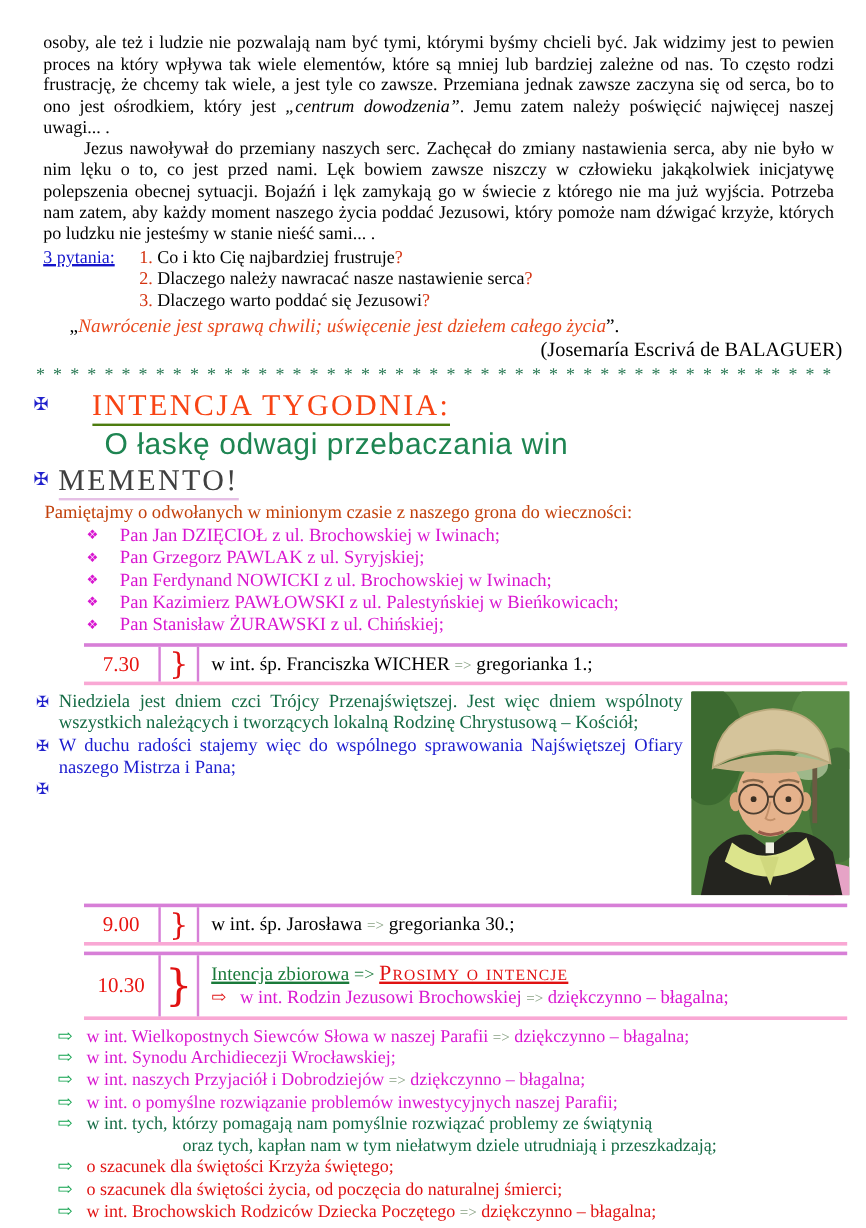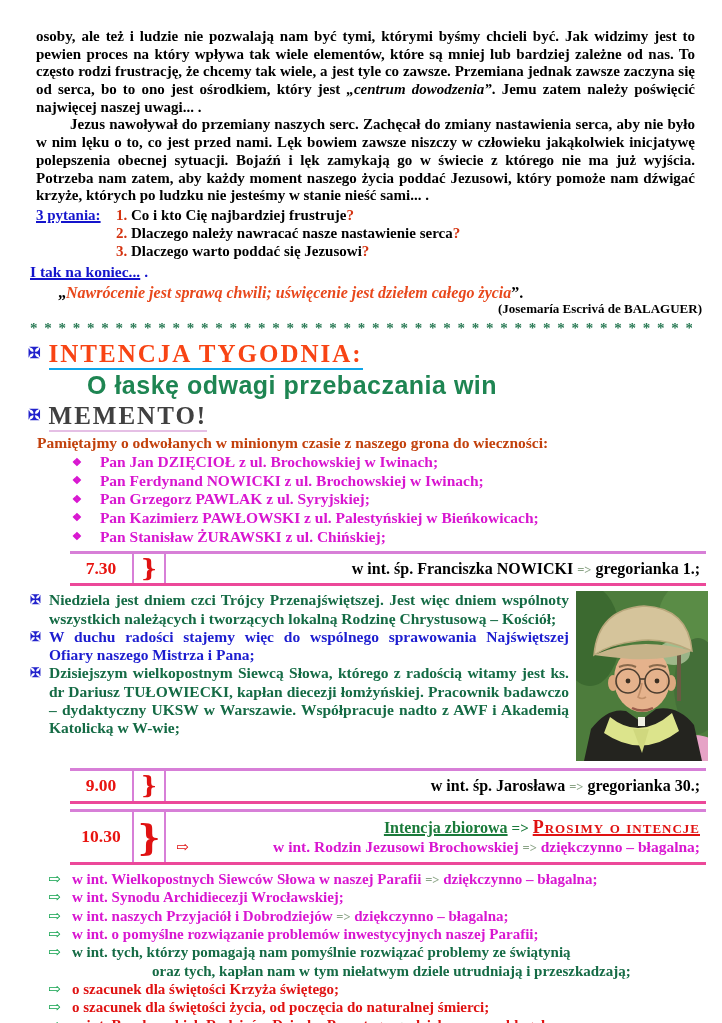--- a/index.html
+++ b/index.html
@@ -1,48 +1,48 @@
 <!DOCTYPE html>
 <html><head>
 <meta charset="utf-8">
 <style>
   html,body{margin:0;padding:0;background:#fff;}
   .page{
     width:722px;height:1023px;overflow:hidden;background:#fff;position:relative;
-    font-family:"Liberation Serif","DejaVu Serif",serif;font-weight:bold;color:#000;
+    font-family:"Liberation Serif","DejaVu Serif",serif;font-weight:normal;color:#000;
     padding-top:28px;box-sizing:border-box;
   }
   .body{font-size:15px;line-height:1.18;margin:0 27px 0 36px;}
   .j{text-align:justify;}
   .ind{text-indent:34px;}
   .qi{font-style:italic;}
   
   .questions{position:relative;padding-left:116px;margin:1px 27px 0 0;font-size:15px;line-height:1.22;}
   .qlabel{position:absolute;left:36px;top:0;color:#1414cc;text-decoration:underline;text-decoration-thickness:2px;}
   .qnum{color:#d43310;}
   .qmark{color:#d43310;}
   
   .koniec{margin:2px 0 0 30px;font-size:15.5px;color:#1414cc;}
   .koniec .lbl{text-decoration:underline;text-decoration-thickness:2px;}
   .quoteline{margin:2px 0 0 58px;font-size:16px;line-height:1.2;}
   .quoteline .q{color:#e8481c;font-style:italic;}
-  .attribution{text-align:right;margin:0 20px 0 0;font-size:13px;line-height:1.15;}
+  .attribution{text-align:right;margin:0 20px 0 0;font-size:17px;line-height:1.15;}
   
   .asterisks{margin:3px 0 2px 30px;color:#2a7a55;font-size:15px;white-space:nowrap;overflow:hidden;word-spacing:3px;width:662px;}
   
   .hrow{margin:3px 0 0 28px;line-height:1.12;}
   .cross{color:#2222cc;font-size:15px;vertical-align:4px;margin-right:8px;}
-  .h-intencja{color:#f84414;font-size:25px;letter-spacing:2px;border-bottom:2px solid #0ea5e9;padding-bottom:1px;}
+  .h-intencja{color:#f84414;font-size:25px;letter-spacing:2px;border-bottom:2px solid #4d7c0f;padding-bottom:1px;margin-left:28px;}
   .h-sub{margin:4px 0 1px 87px;color:#1e8552;font-size:25px;font-family:"Liberation Sans","DejaVu Sans",sans-serif;letter-spacing:0.5px;line-height:1.1;}
   .h-memento{color:#404040;font-size:25px;letter-spacing:2px;border-bottom:2px solid #e5bfe5;padding-bottom:1px;}
   .memento-intro{margin:4px 0 1px 37px;font-size:15.5px;color:#c2410c;line-height:1.15;}
   .person{margin:0 0 0 72px;font-size:15.5px;color:#d816d0;line-height:1.2;}
   .diam{font-size:11px;margin-right:18px;vertical-align:1.5px;}
   
-  .mass-row{display:flex;margin:5px 16px 5px 70px;border-top:3px solid #d77fd7;border-bottom:3px solid #ec4899;align-items:stretch;text-align:right;}
+  .mass-row{display:flex;margin:5px 16px 5px 70px;border-top:3px solid #d77fd7;border-bottom:3px solid #f9a8d4;align-items:stretch;}
   .mt{width:62px;display:flex;align-items:center;justify-content:center;color:#e81410;font-size:17.5px;border-right:2.5px solid #d77fd7;}
   .mb{width:30px;display:flex;align-items:center;justify-content:center;color:#e01212;font-size:25px;border-right:2.5px solid #d77fd7;font-family:"DejaVu Serif",serif;}
   .tall .mb{font-size:36px;}
   .mc{flex:1;padding:5px 6px 5px 10px;font-size:16px;display:flex;flex-direction:column;justify-content:center;line-height:1.2;}
   .sep{color:#8aa385;font-size:12.5px;}
   .iz{color:#1a7a3a;text-decoration:underline;text-decoration-thickness:2px;}
   .sepg{color:#1a7a3a;font-size:15px;}
   .prosimy{color:#e01212;font-variant:small-caps;font-size:18px;letter-spacing:1px;text-decoration:underline;text-decoration-thickness:2px;}
   
   .green-block{margin:4px 14px 2px 30px;overflow:hidden;}
@@ -69,49 +69,48 @@
 
   <p class="body j ind">Jezus nawoływał do przemiany naszych serc. Zachęcał do zmiany nastawienia serca, aby nie było w nim lęku o to, co jest przed nami. Lęk bowiem zawsze niszczy w człowieku jakąkolwiek inicjatywę polepszenia obecnej sytuacji. Bojaźń i lęk zamykają go w świecie z którego nie ma już wyjścia. Potrzeba nam zatem, aby każdy moment naszego życia poddać Jezusowi, który pomoże nam dźwigać krzyże, których po ludzku nie jesteśmy w stanie nieść sami... .</p>
 
   <div class="questions">
     <span class="qlabel">3 pytania:</span>
     <div><span class="qnum">1.</span> <span>Co i kto Cię najbardziej frustruje</span><span class="qmark">?</span></div>
     <div><span class="qnum">2.</span> <span>Dlaczego należy nawracać nasze nastawienie serca</span><span class="qmark">?</span></div>
     <div><span class="qnum">3.</span> <span>Dlaczego warto poddać się Jezusowi</span><span class="qmark">?</span></div>
   </div>
 
-  <div class="koniec"><span class="lbl">I tak na koniec...</span><span> .</span></div>
 
   <div class="quoteline"><span>„</span><span class="q">Nawrócenie jest sprawą chwili; uświęcenie jest dziełem całego życia</span><span>”.</span></div>
 
   <div class="attribution">(Josemaría Escrivá de BALAGUER)</div>
 
   <div class="asterisks">* * * * * * * * * * * * * * * * * * * * * * * * * * * * * * * * * * * * * * * * * * * * * * * *</div>
 
   <div class="hrow">
     <span class="cross">✠</span><span class="h-intencja">INTENCJA TYGODNIA:</span>
   </div>
   <div class="h-sub">O łaskę odwagi przebaczania win</div>
 
   <div class="hrow">
     <span class="cross">✠</span><span class="h-memento">MEMENTO!</span>
   </div>
   <div class="memento-intro">Pamiętajmy o odwołanych w minionym czasie z naszego grona do wieczności:</div>
 
   <div class="person"><span class="diam">❖</span><span>Pan Jan DZIĘCIOŁ z ul. Brochowskiej w Iwinach;</span></div>
+  <div class="person"><span class="diam">❖</span><span>Pan Grzegorz PAWLAK z ul. Syryjskiej;</span></div>
   <div class="person"><span class="diam">❖</span><span>Pan Ferdynand NOWICKI z ul. Brochowskiej w Iwinach;</span></div>
-  <div class="person"><span class="diam">❖</span><span>Pan Grzegorz PAWLAK z ul. Syryjskiej;</span></div>
   <div class="person"><span class="diam">❖</span><span>Pan Kazimierz PAWŁOWSKI z ul. Palestyńskiej w Bieńkowicach;</span></div>
   <div class="person"><span class="diam">❖</span><span>Pan Stanisław ŻURAWSKI z ul. Chińskiej;</span></div>
 
   <div class="mass-row">
     <div class="mt">7.30</div>
     <div class="mb">}</div>
     <div class="mc">
-      <div><span>w int. śp. Franciszka NOWICKI</span> <span class="sep">=&gt;</span> <span>gregorianka 1.;</span></div>
+      <div><span>w int. śp. Franciszka WICHER</span> <span class="sep">=&gt;</span> <span>gregorianka 1.;</span></div>
     </div>
   </div>
 
   <div class="green-block">
     <div class="photo">
       <svg width="132" height="170" viewBox="0 0 132 170" xmlns="http://www.w3.org/2000/svg">
         <rect width="132" height="170" fill="#4d7c3c"></rect>
         <ellipse cx="14" cy="45" rx="30" ry="50" fill="#3c6a30"></ellipse>
         <ellipse cx="118" cy="28" rx="36" ry="40" fill="#5a8c46"></ellipse>
         <ellipse cx="122" cy="95" rx="24" ry="48" fill="#446f38"></ellipse>
@@ -134,21 +133,21 @@
         <circle cx="52" cy="90" r="2.4" fill="#3a2e22"></circle>
         <circle cx="81" cy="90" r="2.4" fill="#3a2e22"></circle>
         <path d="M43,76 Q52,72 60,76" stroke="#8a6a4c" stroke-width="2" fill="none"></path>
         <path d="M73,76 Q81,72 90,76" stroke="#8a6a4c" stroke-width="2" fill="none"></path>
         <path d="M66,92 Q64,102 62,106 Q66,109 70,106" stroke="#c2906a" stroke-width="1.6" fill="none"></path>
         <path d="M56,117 Q66,122 77,117" stroke="#9a5a4a" stroke-width="2.4" fill="none"></path>
       </svg>
     </div>
     <p class="ann c-dgreen"><span class="cross2">✠</span><span>Niedziela jest dniem czci Trójcy Przenajświętszej. Jest więc dniem wspólnoty wszystkich należących i tworzących lokalną Rodzinę Chrystusową – Kościół;</span></p>
     <p class="ann c-blue"><span class="cross2">✠</span><span>W duchu radości stajemy więc do wspólnego sprawowania Najświętszej Ofiary naszego Mistrza i Pana;</span></p>
-    <p class="ann c-dgreen"><span class="cross2">✠</span><span>Dzisiejszym wielkopostnym Siewcą Słowa, którego z radością witamy jest ks. dr Dariusz TUŁOWIECKI, kapłan diecezji łomżyńskiej. Pracownik badawczo – dydaktyczny UKSW w Warszawie. Współpracuje nadto z AWF i Akademią Katolicką w W-wie;</span></p>
+    <p class="ann c-dgreen"><span class="cross2">✠</span></p>
   </div>
 
   <div class="mass-row">
     <div class="mt">9.00</div>
     <div class="mb">}</div>
     <div class="mc">
       <div><span>w int. śp. Jarosława</span> <span class="sep">=&gt;</span> <span>gregorianka 30.;</span></div>
     </div>
   </div>
 

